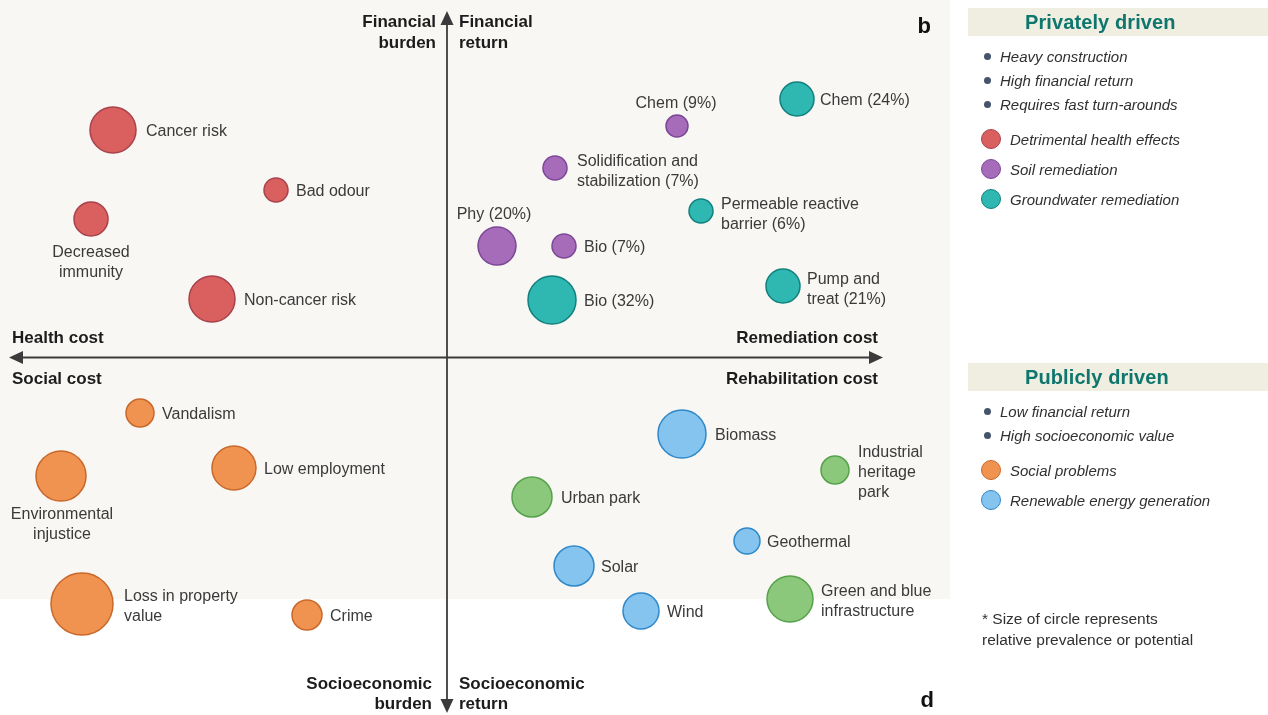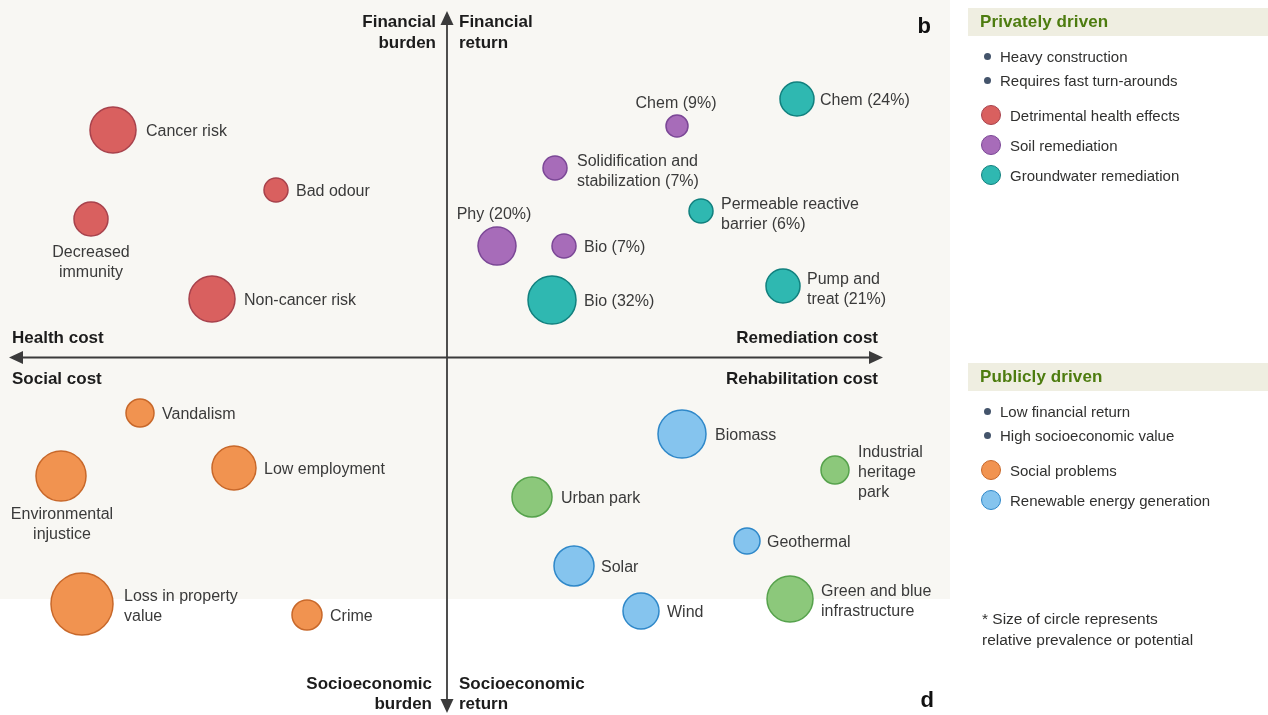--- a/index.html
+++ b/index.html
@@ -11,22 +11,22 @@
   .bubble-label{font-size:16px;fill:#3a3a3a;font-weight:400;}
   .axis-label{font-size:17px;font-weight:700;fill:#1c1c1c;}
   .panel-letter{font-size:22px;font-weight:700;fill:#111111;}
   .axis-line{stroke:#3b3b3b;stroke-width:1.8;}
   .arrow-head{fill:#3b3b3b;}
 
   .side{position:absolute;left:950px;top:0;width:318px;height:715px;background:#ffffff;}
   .panel{position:absolute;left:0;width:318px;}
   .panel-header{position:relative;left:18px;width:288px;height:28px;background:#efeee1;
                 display:flex;align-items:center;padding-left:12px;box-sizing:content-box;}
-  .panel-header span{font-size:17px;font-weight:700;color:#4d7c0f;letter-spacing:0.1px;}
-  ul{list-style:none;margin:0;padding:0;}
+  .panel-header span{font-size:20px;font-weight:700;color:#0f766e;letter-spacing:0.1px;margin-left:45px;}
+  ul{list-style:none;margin:0;padding:0;font-style:italic;}
   .bullets{margin:8px 0 0 34px;}
   .bullets li{display:flex;align-items:center;height:24px;font-size:15px;color:#30302f;}
   .dot{width:7px;height:7px;border-radius:50%;background:#44546b;margin-right:9px;flex:0 0 auto;}
   .legend{margin:8px 16px 0 31px;}
   .legend li{display:flex;align-items:center;height:30px;font-size:15px;color:#30302f;}
   .swatch{width:20px;height:20px;border-radius:50%;border:1.5px solid #000;margin-right:9px;flex:0 0 auto;box-sizing:border-box;}
   .footnote{position:absolute;left:32px;top:608px;font-size:15.5px;line-height:21px;color:#30302f;}
 </style>
 </head>
 <body>
@@ -109,20 +109,24 @@
       <div class="panel-header">
         <span>Privately driven</span>
       </div>
       <ul class="bullets">
           <li>
             <span class="dot"></span>
             <span>Heavy construction</span>
           </li>
           <li>
             <span class="dot"></span>
+            <span>High financial return</span>
+          </li>
+          <li>
+            <span class="dot"></span>
             <span>Requires fast turn-arounds</span>
           </li>
         </ul>
       <ul class="legend">
           <li>
             <span class="swatch" style="background: rgb(217, 96, 95); border-color: rgb(168, 66, 76);"></span>
             <span>Detrimental health effects</span>
           </li>
           <li>
             <span class="swatch" style="background: rgb(167, 108, 185); border-color: rgb(123, 71, 150);"></span>

